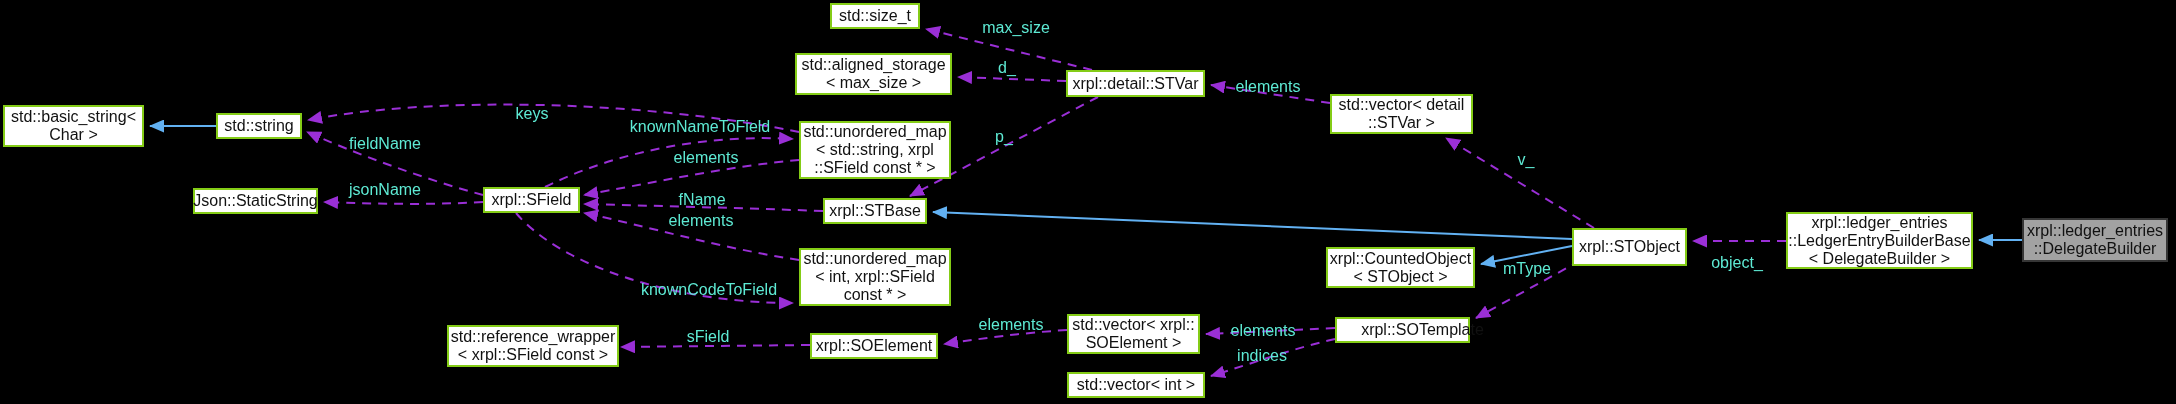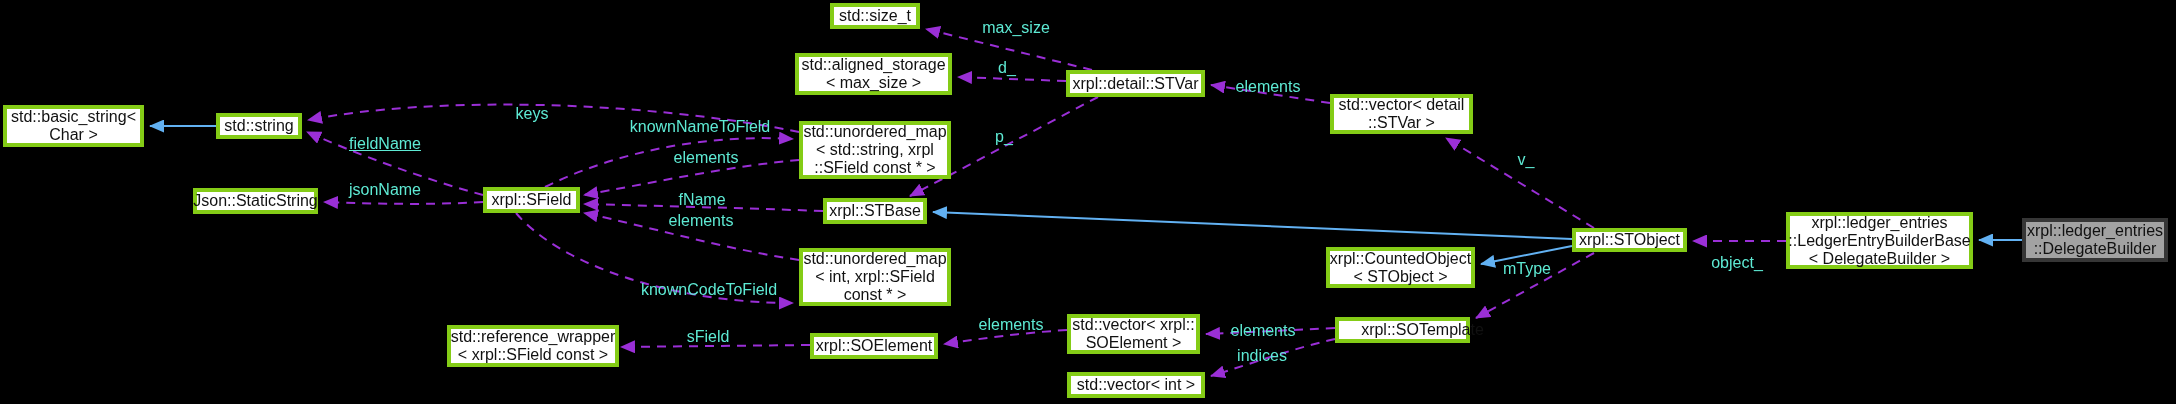--- a/index.html
+++ b/index.html
@@ -7,21 +7,21 @@
     position:relative;
     width:2176px;height:404px;
     background:#000;
     font-family:"Liberation Sans","DejaVu Sans",sans-serif;
     overflow:hidden;
   }
   #edges{position:absolute;left:0;top:0;width:2176px;height:404px;}
   .node{
     position:absolute;
     background:#ffffff;
-    border:4px solid #84cc16;
+    border:2px solid #84cc16;
     color:#111;
     display:flex;flex-direction:column;justify-content:center;align-items:center;
     text-align:center;
     font-size:16px;line-height:18px;
     white-space:nowrap;
     box-sizing:border-box;
     z-index:2;
   }
   .node.highlight{
     background:#a2a2a2;
@@ -135,35 +135,35 @@
     <div>std::vector&lt; detail</div>
     <div>::STVar &gt;</div>
   </div>
   <div class="node" style="left:1326px;top:247px;width:149px;height:41px;">
     <div>xrpl::CountedObject</div>
     <div>&lt; STObject &gt;</div>
   </div>
   <div class="node" style="left:1335px;top:317px;width:135px;height:26px;padding-left:40px;">
     <div>xrpl::SOTemplate</div>
   </div>
-  <div class="node" style="left:1572px;top:228px;width:115px;height:24px;">
+  <div class="node" style="left:1572px;top:228px;width:115px;height:38px;">
     <div>xrpl::STObject</div>
   </div>
   <div class="node" style="left:1786px;top:212px;width:187px;height:57px;">
     <div>xrpl::ledger_entries</div>
     <div>::LedgerEntryBuilderBase</div>
     <div>&lt; DelegateBuilder &gt;</div>
   </div>
   <div class="node highlight" style="left:2022px;top:218px;width:146px;height:44px;">
     <div>xrpl::ledger_entries</div>
     <div>::DelegateBuilder</div>
   </div>
 
   <span class="elabel" style="left:532px;top:114px;">keys</span>
-  <span class="elabel" style="left:385px;top:144px;text-decoration:underline;">fieldName</span>
+  <span class="elabel" style="left:385px;top:144px;">fieldName</span>
   <span class="elabel" style="left:385px;top:190px;">jsonName</span>
   <span class="elabel" style="left:700px;top:127px;">knownNameToField</span>
   <span class="elabel" style="left:706px;top:158px;">elements</span>
   <span class="elabel" style="left:702px;top:200px;">fName</span>
   <span class="elabel" style="left:701px;top:221px;">elements</span>
   <span class="elabel" style="left:709px;top:290px;">knownCodeToField</span>
   <span class="elabel" style="left:708px;top:337px;">sField</span>
   <span class="elabel" style="left:1011px;top:325px;">elements</span>
   <span class="elabel" style="left:1263px;top:331px;">elements</span>
   <span class="elabel" style="left:1262px;top:356px;">indices</span>

